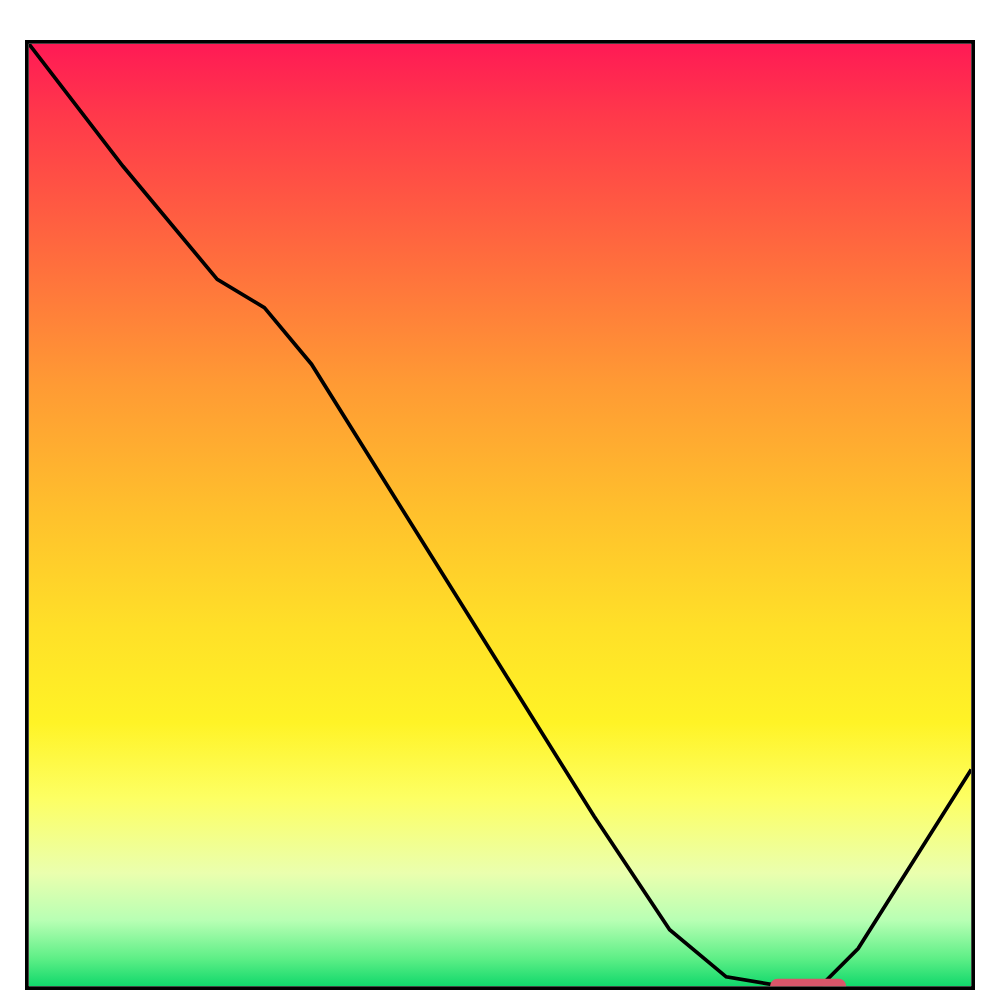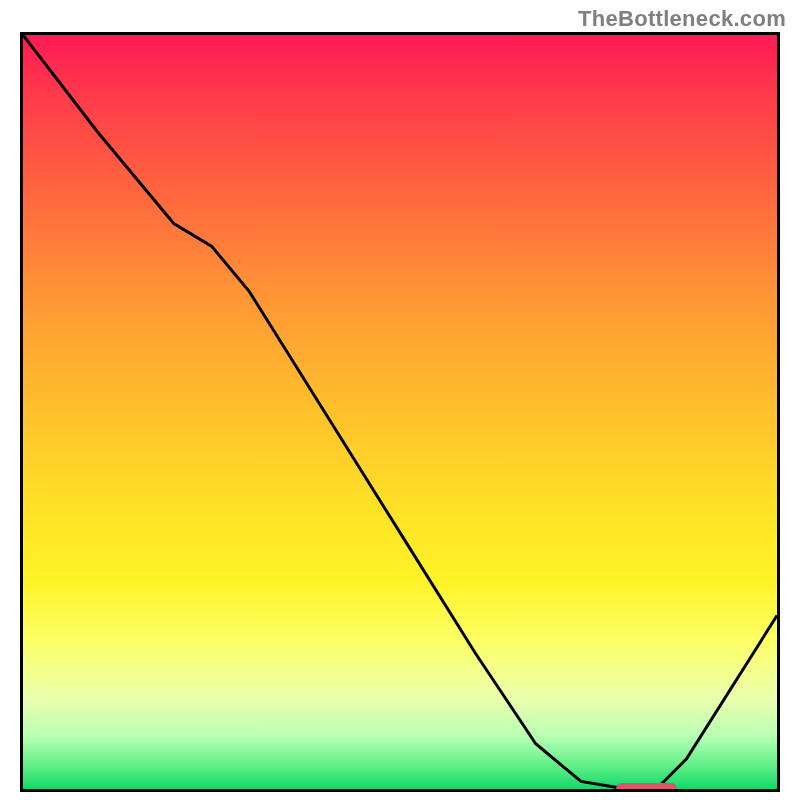--- a/index.html
+++ b/index.html
@@ -56,21 +56,20 @@
     position: absolute;
     height: 12px;
     border-radius: 6px;
     background: #d9566a;
   }
 </style>
 </head>
 <body>
 
 <div class="wrap">
-  <div class="attribution">TheBottleneck.com</div>
 
   <div class="plot">
     <div class="gradient-bg"></div>
 
     <svg class="curve-layer" viewBox="0 0 760 760" preserveAspectRatio="none">
       <path id="curve-path" fill="none" stroke="#000000" stroke-width="3" d="M0.0 0.0 L76.0 98.8 L152.0 190.0 L190.0 212.8 L228.0 258.4 L304.0 380.0 L380.0 501.6 L456.0 623.2 L516.8 714.4 L562.4 752.4 L608.0 760.0 L638.4 760.0 L668.8 729.6 L760.0 585.2"></path>
     </svg>
 
     <div id="marker" class="marker" style="left: 592.8px; width: 60.8px; top: 747.92px; background: rgb(217, 86, 106);"></div>
   </div>

